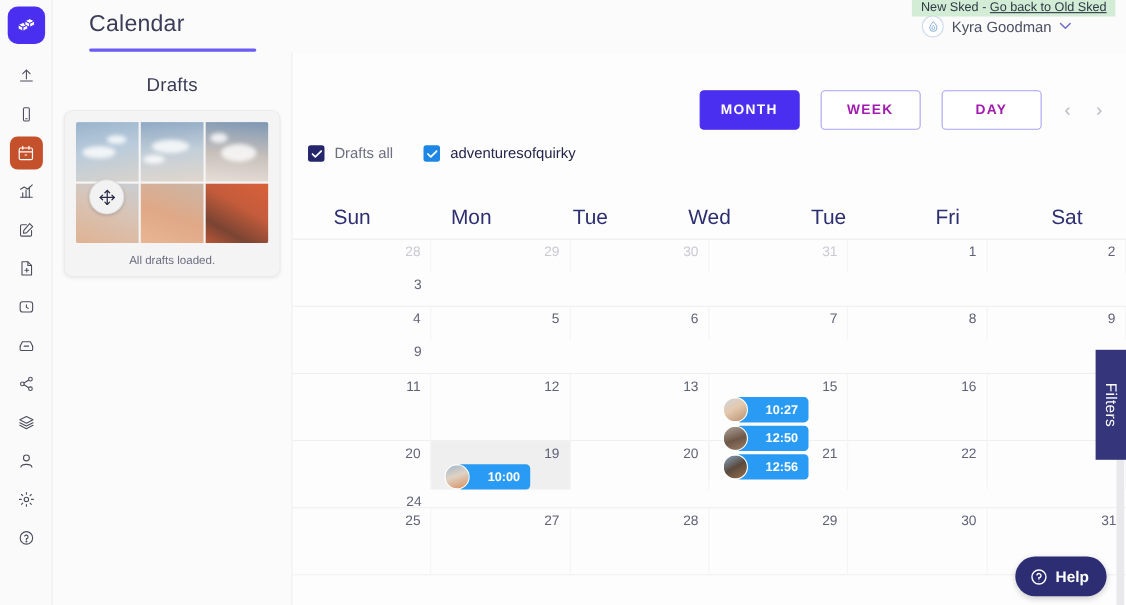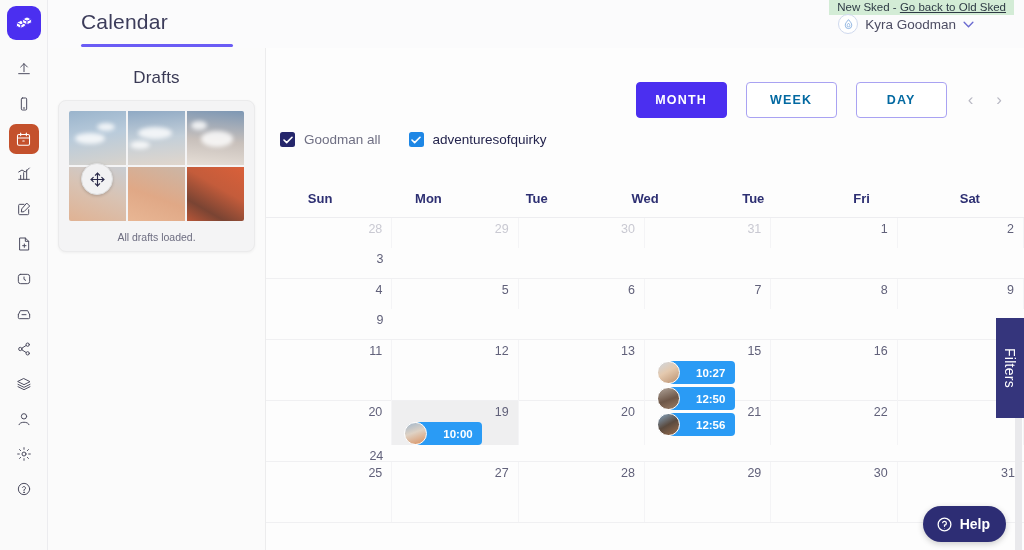--- a/index.html
+++ b/index.html
@@ -117,21 +117,21 @@
   }
   #view-controls {
     position: absolute; right: 20px; top: 34px;
     display: flex; align-items: center; gap: 19px;
   }
   .view-btn {
     width: 91px; height: 36px; border-radius: 4px;
     font-size: 12.5px; font-weight: bold; letter-spacing: 1.2px;
     display: flex; align-items: center; justify-content: center;
     cursor: pointer; background: #ffffff;
-    border: 1px solid #a9a2f2; color: #0369a1;
+    border: 1px solid #a9a2f2; color: #a21caf;
   }
   .view-btn.active { background: #4b2ff0; border-color: #4b2ff0; color: #ffffff; }
   .nav-arrow {
     font-size: 17px; color: #b9b9c4; cursor: pointer;
     padding: 0 2px; user-select: none;
   }
 
   #filter-row {
     position: absolute; left: 14px; top: 84px;
     display: flex; align-items: center; gap: 28px;
@@ -148,21 +148,21 @@
   .cbx-label.muted { color: #6f6f83; }
   .cbx-label.dark { color: #24244d; }
 
   #grid-head {
     position: absolute; left: 0; top: 132px; width: 758px; height: 38px;
     display: grid; grid-template-columns: repeat(7, 1fr);
     border-bottom: 1px solid #ededf0;
   }
   .dow {
     display: flex; align-items: center; justify-content: center;
-    font-size: 13px; font-weight: bold; color: #2d2f72;
+    font-size: 19px; font-weight: normal; color: #2d2f72;
   }
   #grid-body {
     position: absolute; left: 0; top: 170px; width: 758px; height: 380px;
   }
   .wk {
     display: grid; grid-template-columns: repeat(6, 1fr);
     height: 61px; border-bottom: 1px solid #f0f0f2;
   }
   .cell { position: relative; border-right: 1px solid #f4f4f6; padding: 4px 9px 0 0; }
   .cell:last-child { border-right: none; }
@@ -429,21 +429,21 @@
       <div class="nav-arrow">›</div>
     </div>
 
     <div id="filter-row">
       <div class="cbx-wrap">
         <span class="cbx navy">
           <svg width="10" height="8" viewBox="0 0 12 10">
             <path d="M1 5 L4.3 8.3 L11 1.6" fill="none" stroke="#ffffff" stroke-width="2" stroke-linecap="round" stroke-linejoin="round"></path>
           </svg>
         </span>
-        <span class="cbx-label muted">Goodman all</span>
+        <span class="cbx-label muted">Drafts all</span>
       </div>
       <div class="cbx-wrap">
         <span class="cbx blue">
           <svg width="10" height="8" viewBox="0 0 12 10">
             <path d="M1 5 L4.3 8.3 L11 1.6" fill="none" stroke="#ffffff" stroke-width="2" stroke-linecap="round" stroke-linejoin="round"></path>
           </svg>
         </span>
         <span class="cbx-label dark">adventuresofquirky</span>
       </div>
     </div>

